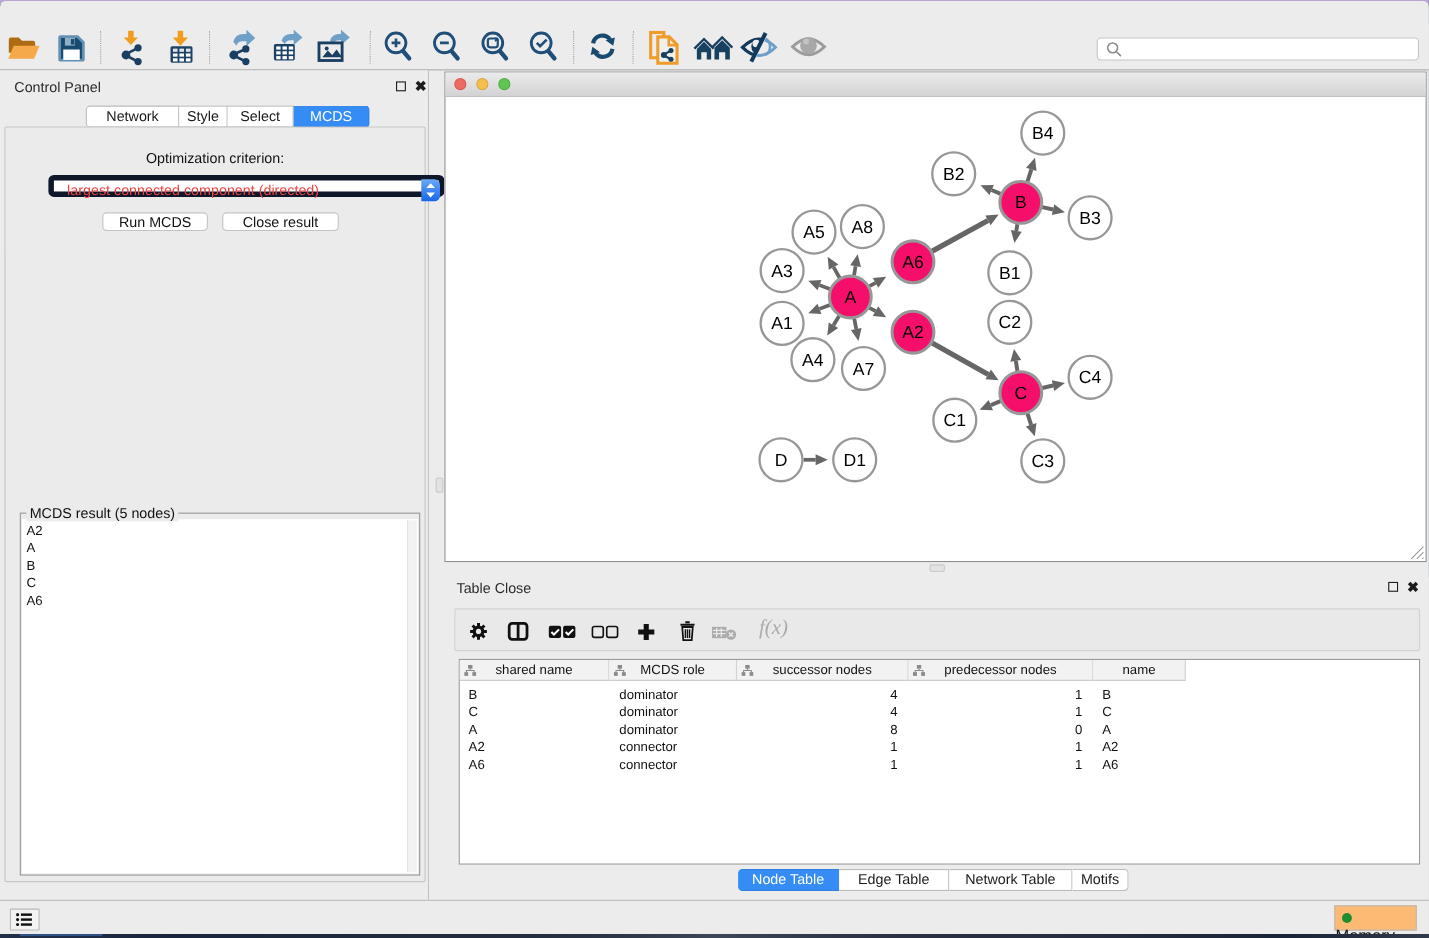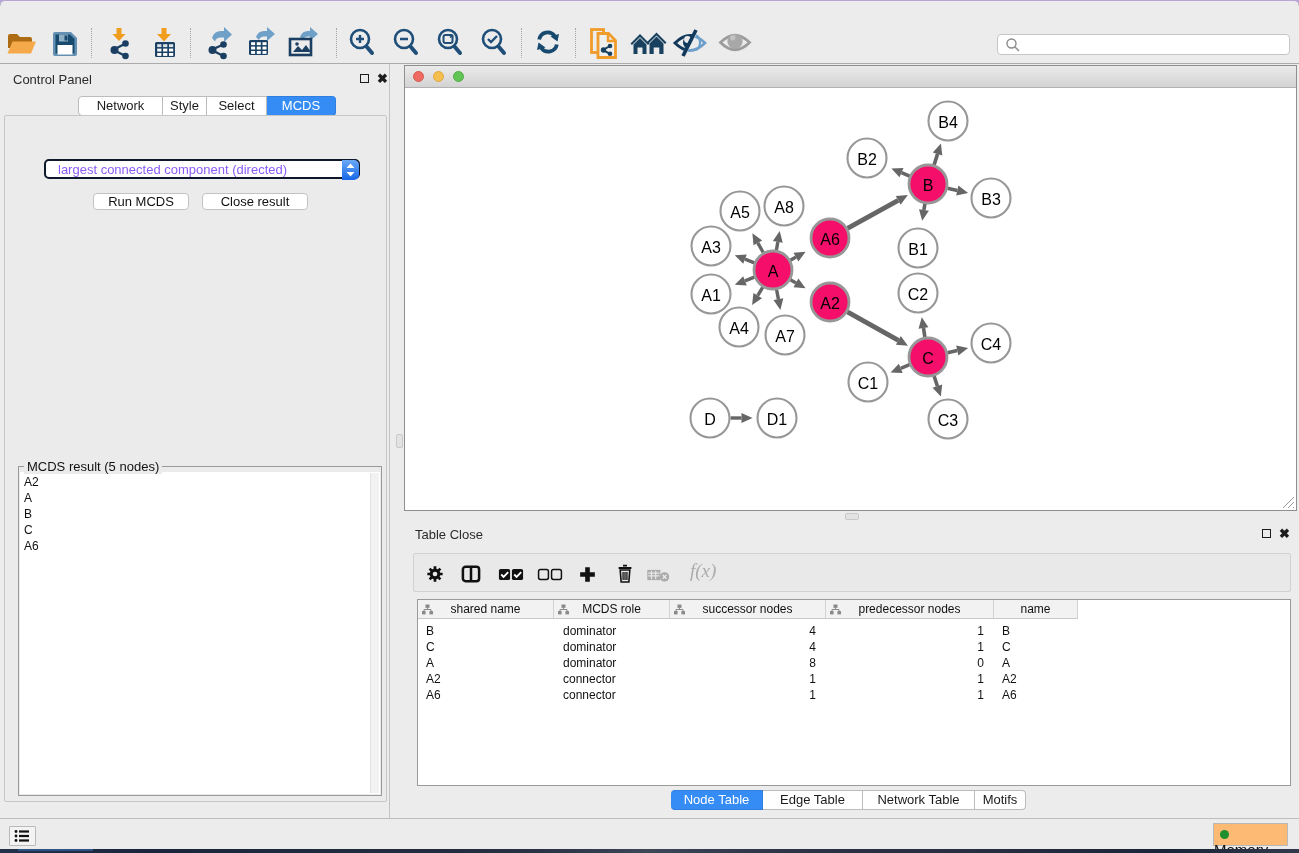--- a/index.html
+++ b/index.html
@@ -19,21 +19,21 @@
 #ctrl{position:absolute;left:0;top:63px;width:390px;height:754px;background:#ececec;border-right:1px solid #c4c4c4}
 .panehdr{font-size:13px;color:#2b2b2b;position:absolute}
 .wsq{position:absolute;width:9px;height:9px;border:1.5px solid #1c1c1c}
 .wx{position:absolute;font-size:13px;font-weight:bold;color:#1c1c1c;line-height:10px}
 #tabsrow{position:absolute;left:78px;top:95px;height:20px;display:flex}
 .tab{height:20px;line-height:18px;font-size:13px;color:#1a1a1a;background:#fff;border:1px solid #bcbcbc;border-left:none;text-align:center}
 .tab.first{border-left:1px solid #bcbcbc;border-radius:4px 0 0 4px}
 .tab.sel{background:#348cf4;color:#fff;border-color:#2f7fe0;border-radius:0 4px 4px 0}
 #cpanel{position:absolute;left:4px;top:51px;width:383px;height:687px;border:1px solid #c6c6c6;border-radius:2px;background:#ebebeb}
 #optlab{position:absolute;left:0;width:100%;top:20px;text-align:center;font-size:13px;color:#111}
-#dropdown{position:absolute;left:39px;top:43px;width:316px;height:20px;background:#fff;border:2px solid #0f172a;border-radius:5px;font-size:13px;color:#8b5cf6;line-height:18px;padding-left:12px}
+#dropdown{position:absolute;left:39px;top:43px;width:360px;height:20px;background:#fff;border:5px solid #0f172a;border-radius:5px;font-size:13px;color:#ef4444;line-height:18px;padding-left:12px}
 #dropstep{position:absolute;right:-1px;top:-1px;width:17px;height:20px;border-radius:0 5px 5px 0;background:linear-gradient(#6aa9f8,#1766e8)}
 .btn{position:absolute;height:17px;background:#fff;border:1px solid #c3c3c3;border-radius:4px;font-size:13px;color:#111;text-align:center;line-height:15px}
 #fsbox{position:absolute;left:13px;top:350px;width:364px;height:330px;border:1px solid #999}
 #fsleg{position:absolute;left:19px;top:343px;background:#ebebeb;padding:0 3px;font-size:13px;color:#111;z-index:2}
 #fslist{position:absolute;left:15px;top:356px;width:360px;height:322px;background:#fff;font-size:12px;color:#111;z-index:1}
 #fslist .sb{position:absolute;right:1px;top:1px;width:9px;height:320px;background:#f2f2f2;border-left:1px solid #e2e2e2}
 #fslist .it{position:absolute;left:4px}
 #netwin{position:absolute;left:404px;top:64px;width:893px;height:446px;background:#fff;border:1px solid #8f8f8f}
 #nettitle{position:absolute;left:0;top:0;width:891px;height:22px}
 #graph{position:absolute;left:0;top:22px;width:891px;height:422px}
@@ -203,20 +203,21 @@
  <div class="panehdr" style="left:13px;top:8px">Control Panel</div>
  <div class="wsq" style="left:360px;top:10px"></div>
  <div class="wx" style="left:377px;top:10px">✖</div>
  <div id="tabsrow" style="left:78px;top:32px;position:absolute;display:flex">
   <div class="tab first" style="width:85px">Network</div>
         <div class="tab" style="width:44px">Style</div>
         <div class="tab" style="width:60px">Select</div>
         <div class="tab sel" style="width:69px">MCDS</div>
  </div>
  <div id="cpanel">
+  <div id="optlab">Optimization criterion:</div>
   <div id="dropdown">largest connected component (directed)<div id="dropstep">
             <svg width="17" height="20" viewBox="0 0 17 20">
               <path d="M4.5 8 L8.5 3.5 L12.5 8 z M4.5 12 L8.5 16.5 L12.5 12 z" fill="#fff"></path>
             </svg>
           </div></div>
   <div class="btn" style="left:88px;top:77px;width:96px">Run MCDS</div>
   <div class="btn" style="left:197px;top:77px;width:106px">Close result</div>
   <div id="fsleg">MCDS result (5 nodes)</div>
   <div id="fsbox"></div>
   <div id="fslist">

